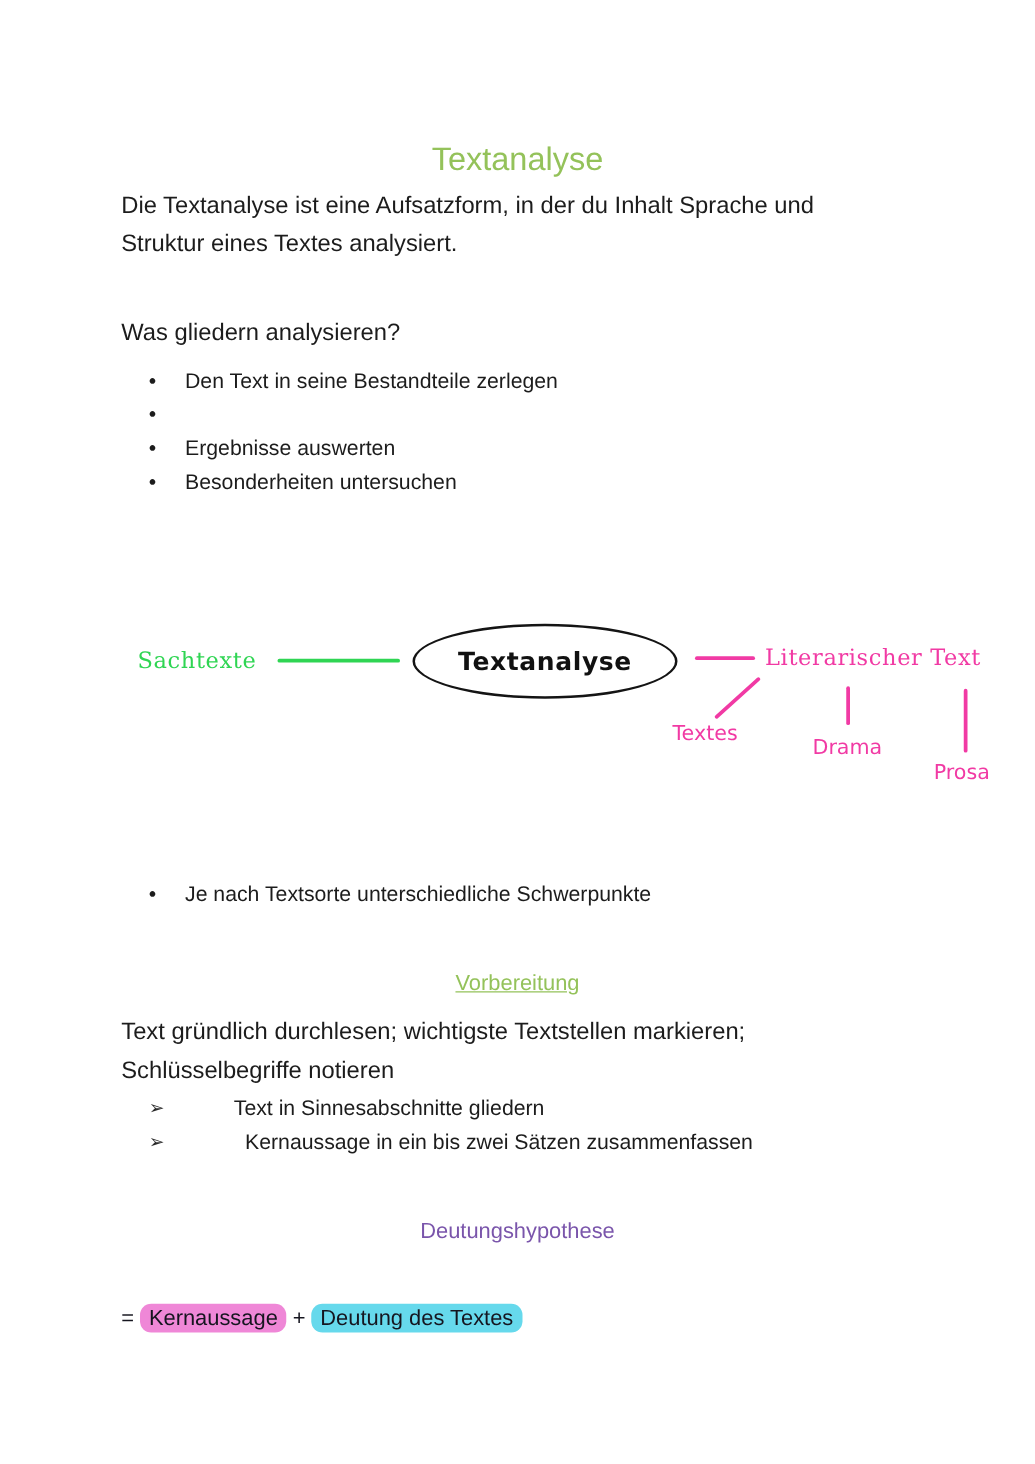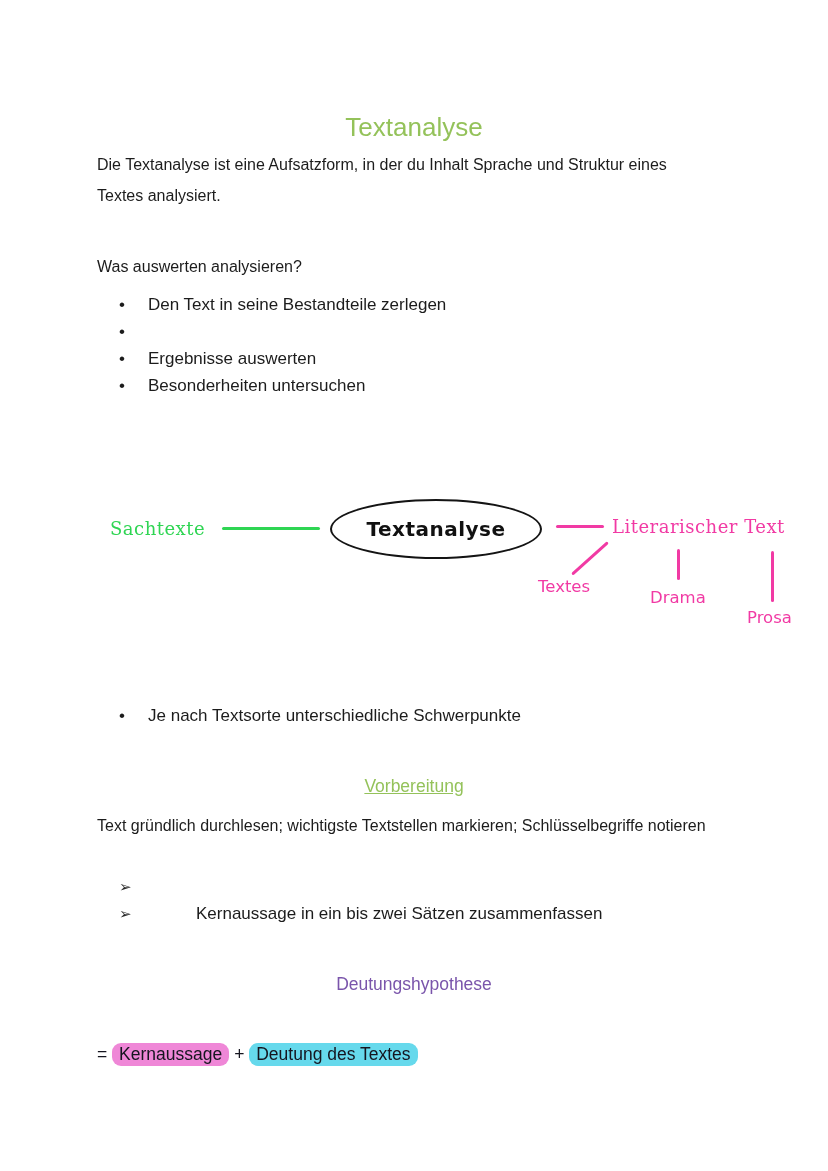--- a/index.html
+++ b/index.html
@@ -37,21 +37,21 @@
   }
   .deutung {
     top: 974px;
     color: var(--heading-purple, #7a55ab);
     text-align: center;
   }
 
   
   .body-text {
     position: absolute;
-    font-size: 16px;
+    font-size: 19px;
     line-height: 31px;
     color: var(--text-dark, #1c1c1c);
   }
   .intro    { left: 97px; top: 149px; width: 608px; }
   .question { left: 97px; top: 251px; }
   .vb-body  { left: 97px; top: 810px; width: 632px; }
 
   
   .bullets {
     position: absolute;
@@ -158,21 +158,21 @@
 </style>
 </head>
 <body>
 
 <div class="page">
 
   <h1 class="title">Textanalyse</h1>
 
   <p class="body-text intro">Die Textanalyse ist eine Aufsatzform, in der du Inhalt Sprache und Struktur eines Textes analysiert.</p>
 
-  <p class="body-text question">Was auswerten analysieren?</p>
+  <p class="body-text question">Was gliedern analysieren?</p>
 
   <ul class="bullets bullets-analysis">
     <li>
       <span class="dot">•</span>
       <span>Den Text in seine Bestandteile zerlegen</span>
     </li>
     <li>
       <span class="dot">•</span>
     </li>
     <li>
@@ -213,20 +213,21 @@
     </li>
   </ul>
 
   <h2 class="section-heading vorbereitung">Vorbereitung</h2>
 
   <p class="body-text vb-body">Text gründlich durchlesen; wichtigste Textstellen markieren; Schlüsselbegriffe notieren</p>
 
   <div class="arrow-list">
     <div class="arrow-item">
       <span class="arrow">➢</span>
+      <span>Text in Sinnesabschnitte gliedern</span>
     </div>
     <div class="arrow-item indent2">
       <span class="arrow">➢</span>
       <span>Kernaussage in ein bis zwei Sätzen zusammenfassen</span>
     </div>
   </div>
 
   <h2 class="section-heading deutung">Deutungshypothese</h2>
 
   <p class="equation">

